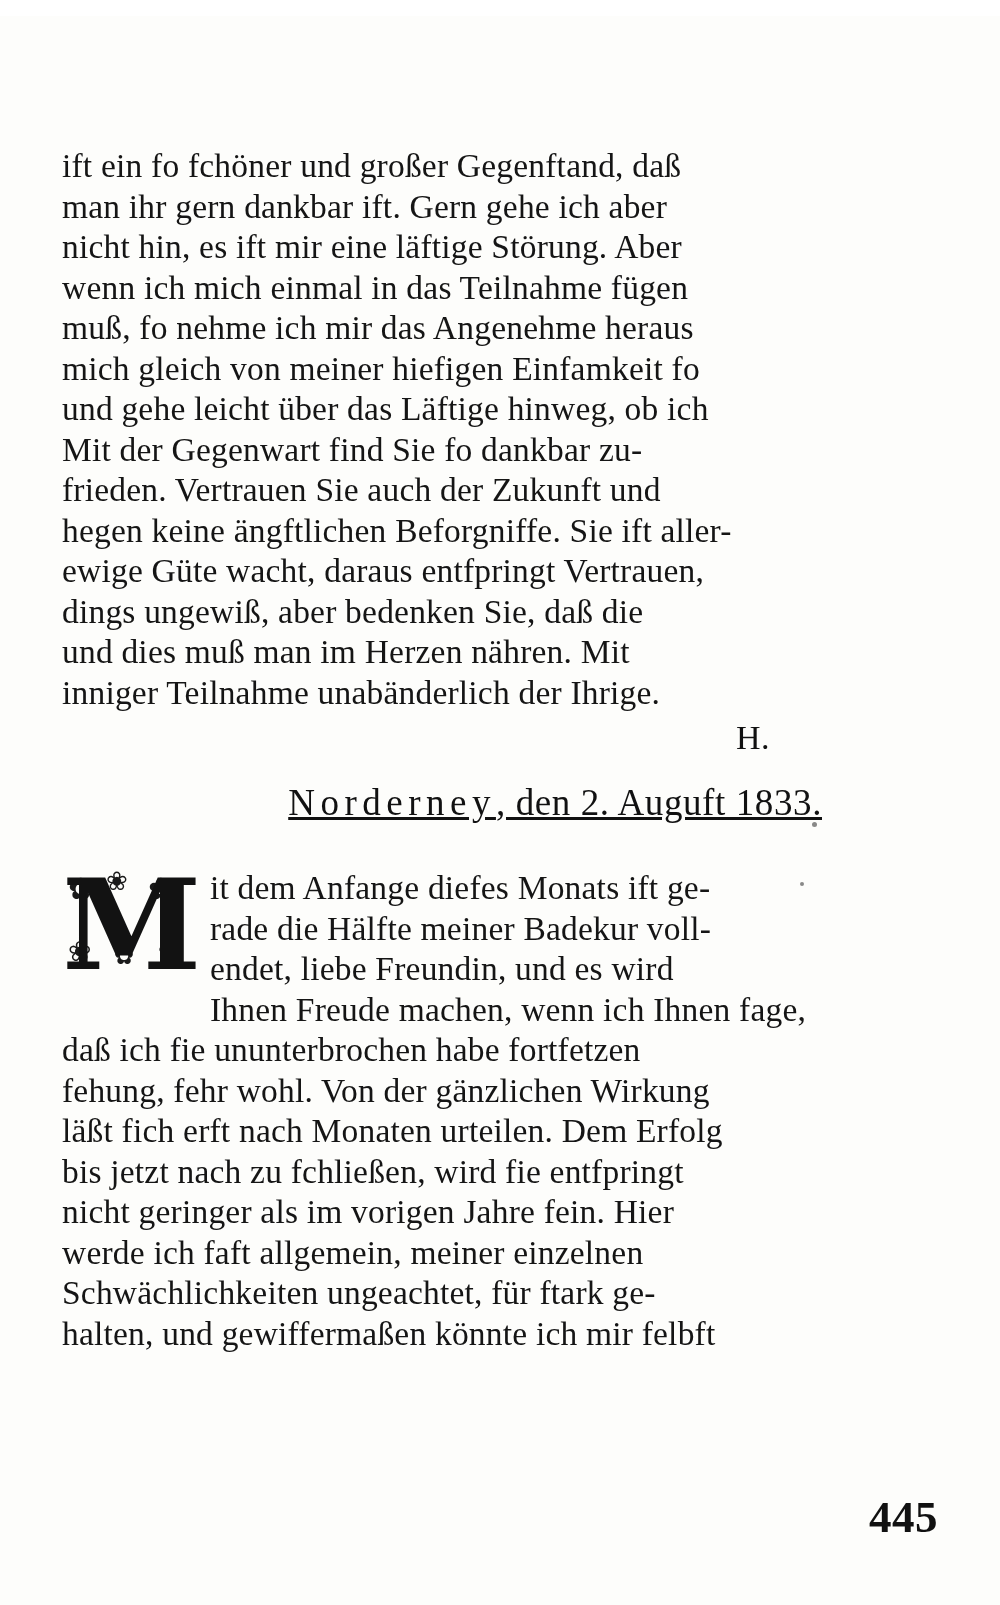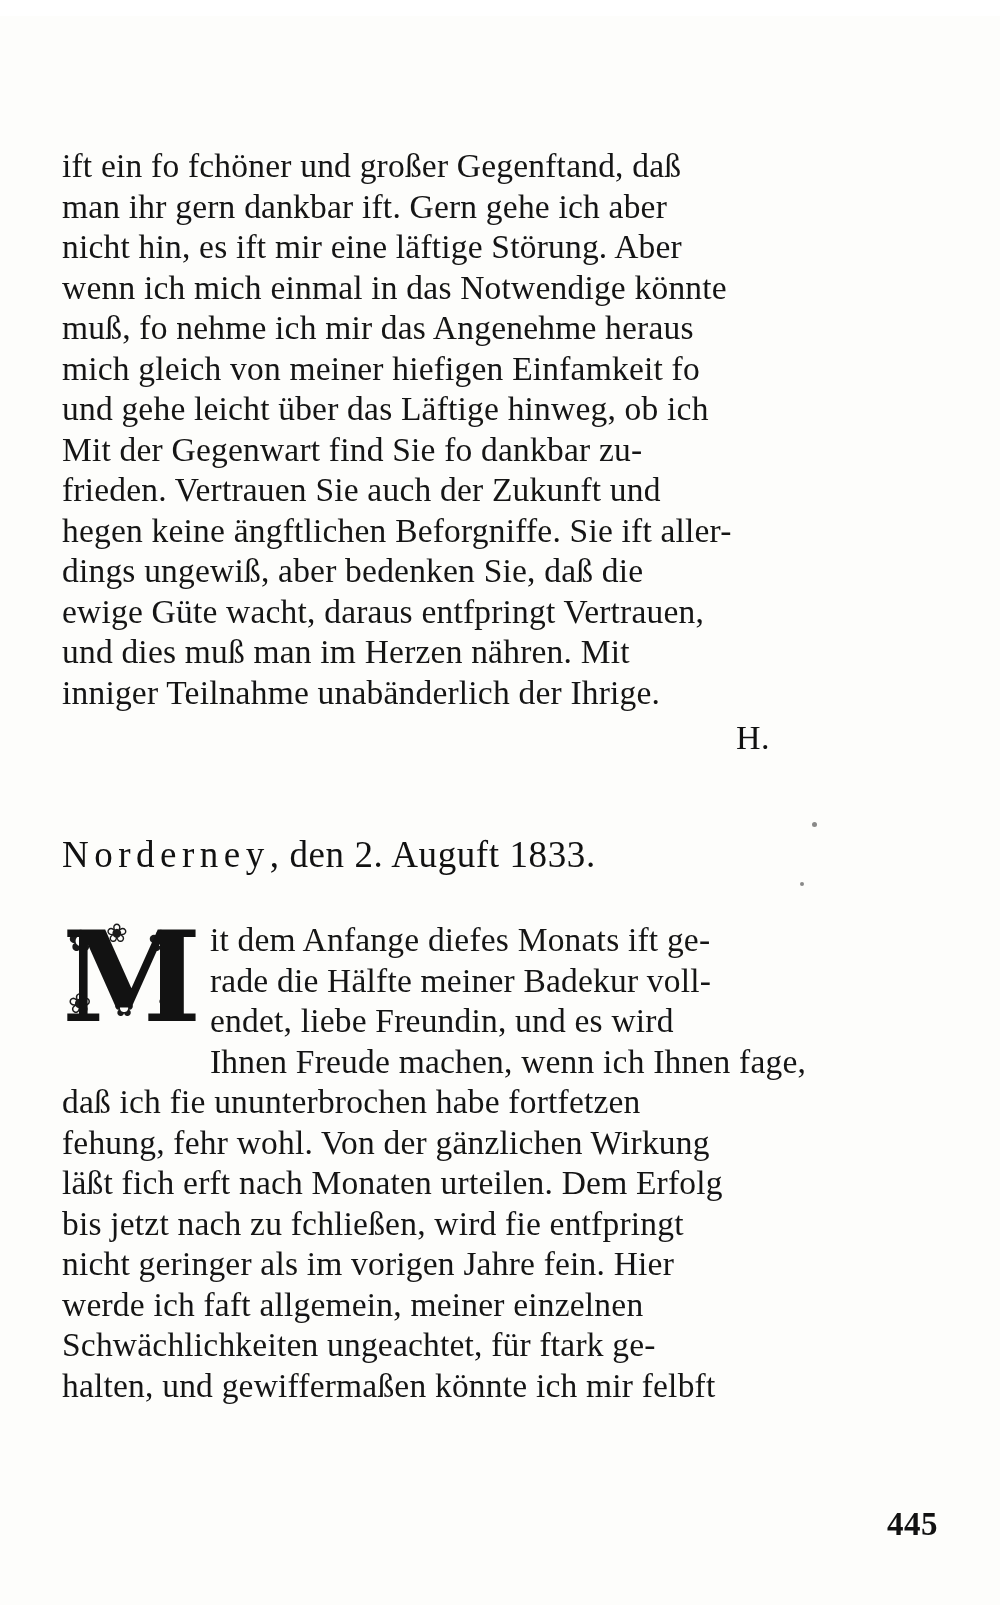--- a/index.html
+++ b/index.html
@@ -53,25 +53,26 @@
 
   .signature {
     margin-top: 6px;
     text-align: right;
     font-size: 34px;
     padding-right: 52px;
     letter-spacing: 0.5px;
   }
 
   .heading {
-    margin-top: 76px;
-    text-align: left;
+    margin-top: 24px;
+    text-align: right;
     font-size: 37px;
     letter-spacing: 0.6px;
     white-space: nowrap;
+    text-decoration: underline;
   }
   .heading .spaced {
     letter-spacing: 5.5px;
   }
 
   .second-block {
     margin-top: 44px;
     position: relative;
   }
   .dropcap {
@@ -100,21 +101,21 @@
   .dropcap .orn.o2 { left: 44px; top: -4px;  font-size: 26px; }
   .dropcap .orn.o3 { left: 86px; top: 2px;   font-size: 30px; }
   .dropcap .orn.o4 { left: 6px;  top: 66px;  font-size: 28px; }
   .dropcap .orn.o5 { left: 52px; top: 72px;  font-size: 24px; }
   .dropcap .orn.o6 { left: 96px; top: 66px;  font-size: 26px; }
 
   .page-number {
     position: absolute;
     right: 62px;
     bottom: 78px;
-    font-size: 33px;
+    font-size: 45px;
     font-weight: 700;
     letter-spacing: 0.5px;
   }
   .speck {
     position: absolute;
     background: #2a2a2a;
     border-radius: 50%;
     opacity: .55;
   }
 </style>
@@ -122,32 +123,32 @@
 <body>
 
 <div class="page">
 
   <div class="text-block">
 
     <div class="para">
       <span class="l">ift ein fo fchöner und großer Gegenftand, daß</span>
       <span class="l">man ihr gern dankbar ift.  Gern gehe ich aber</span>
       <span class="l">nicht hin, es ift mir eine läftige Störung. Aber</span>
-      <span class="l">wenn ich mich einmal in das Notwendige könnte</span>
+      <span class="l">wenn ich mich einmal in das Teilnahme fügen</span>
       <span class="l">muß, fo nehme ich mir das Angenehme heraus</span>
       <span class="l">mich gleich von meiner hiefigen Einfamkeit fo</span>
       <span class="l">und gehe leicht über das Läftige hinweg, ob ich</span>
     </div>
 
     <div class="para">
       <span class="l">Mit der Gegenwart find Sie fo dankbar zu-</span>
       <span class="l">frieden.  Vertrauen Sie auch der Zukunft und</span>
       <span class="l">hegen keine ängftlichen Beforgniffe. Sie ift aller-</span>
+      <span class="l">ewige Güte wacht, daraus entfpringt Vertrauen,</span>
       <span class="l">dings ungewiß, aber bedenken Sie, daß die</span>
-      <span class="l">ewige Güte wacht, daraus entfpringt Vertrauen,</span>
       <span class="l">und dies muß man im Herzen nähren.  Mit</span>
       <span class="l last">inniger Teilnahme unabänderlich der Ihrige.</span>
     </div>
 
     <div class="signature">H.</div>
 
     <div class="heading">
       <span class="spaced">Norderney</span><span>, den 2. Auguft 1833.</span>
     </div>
 

